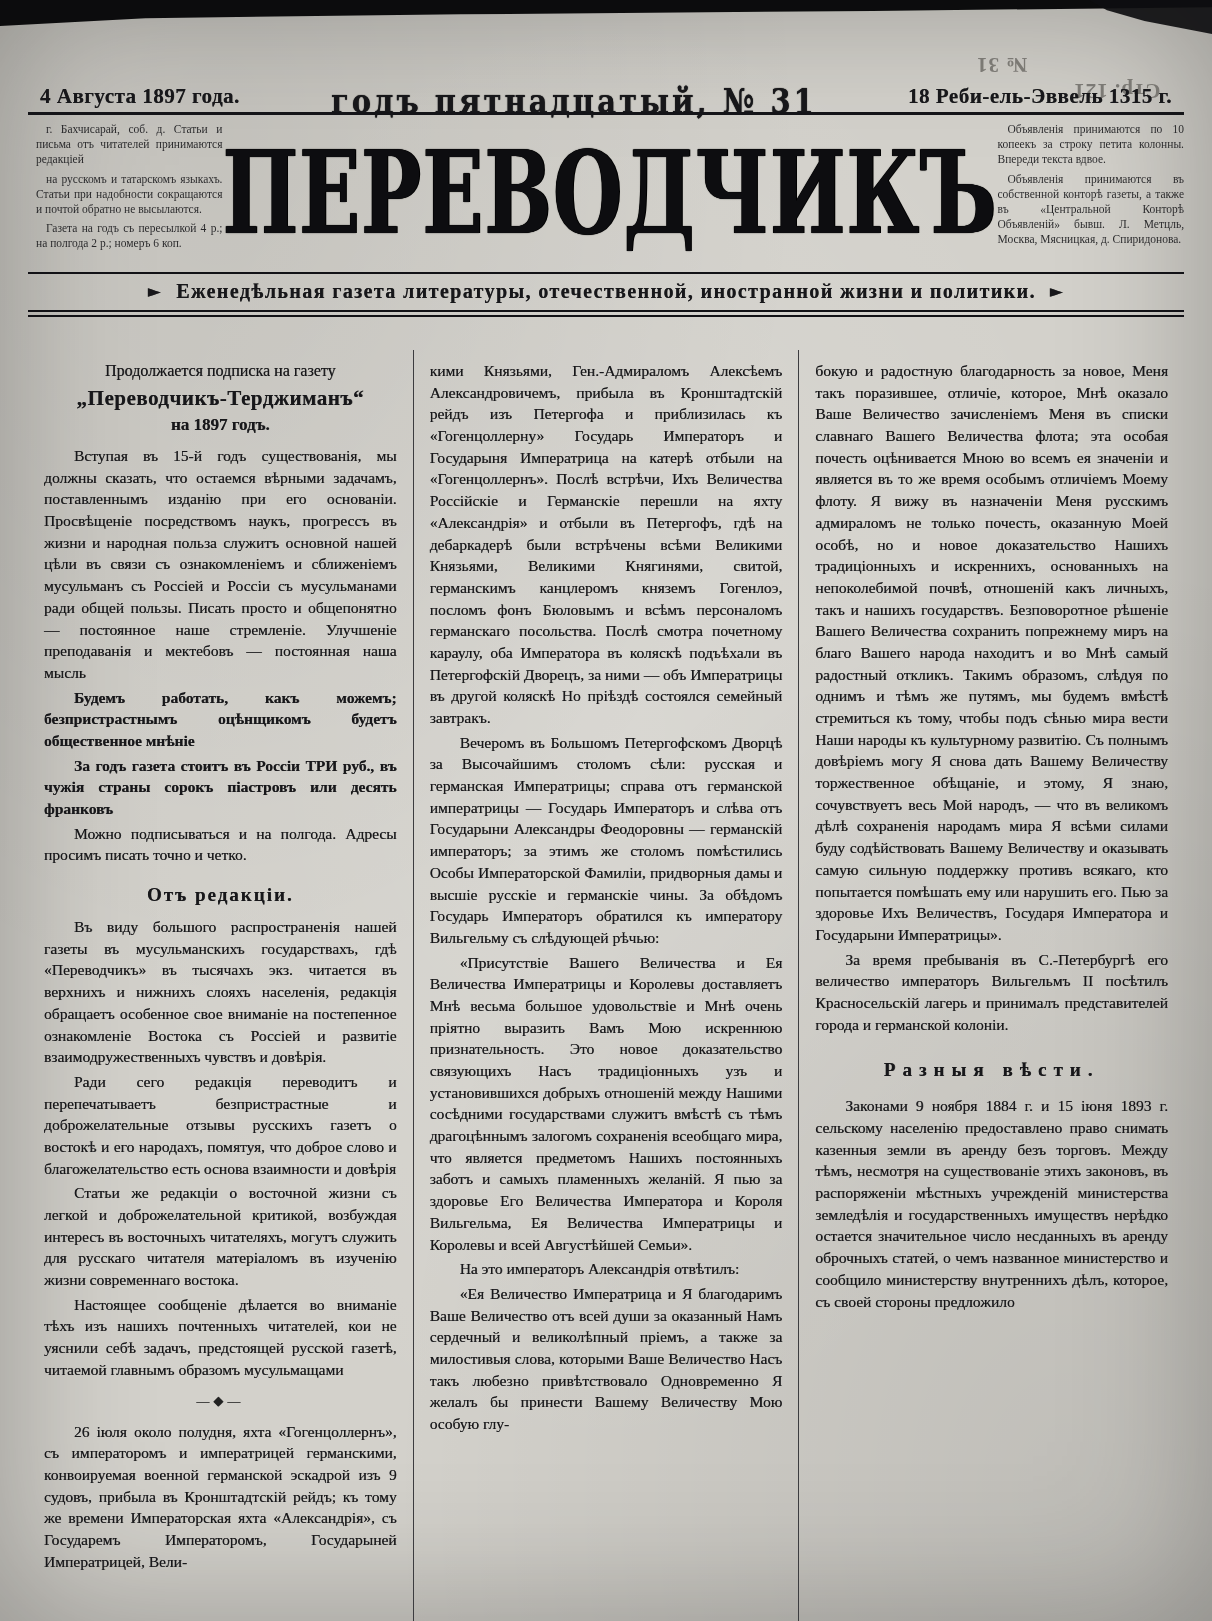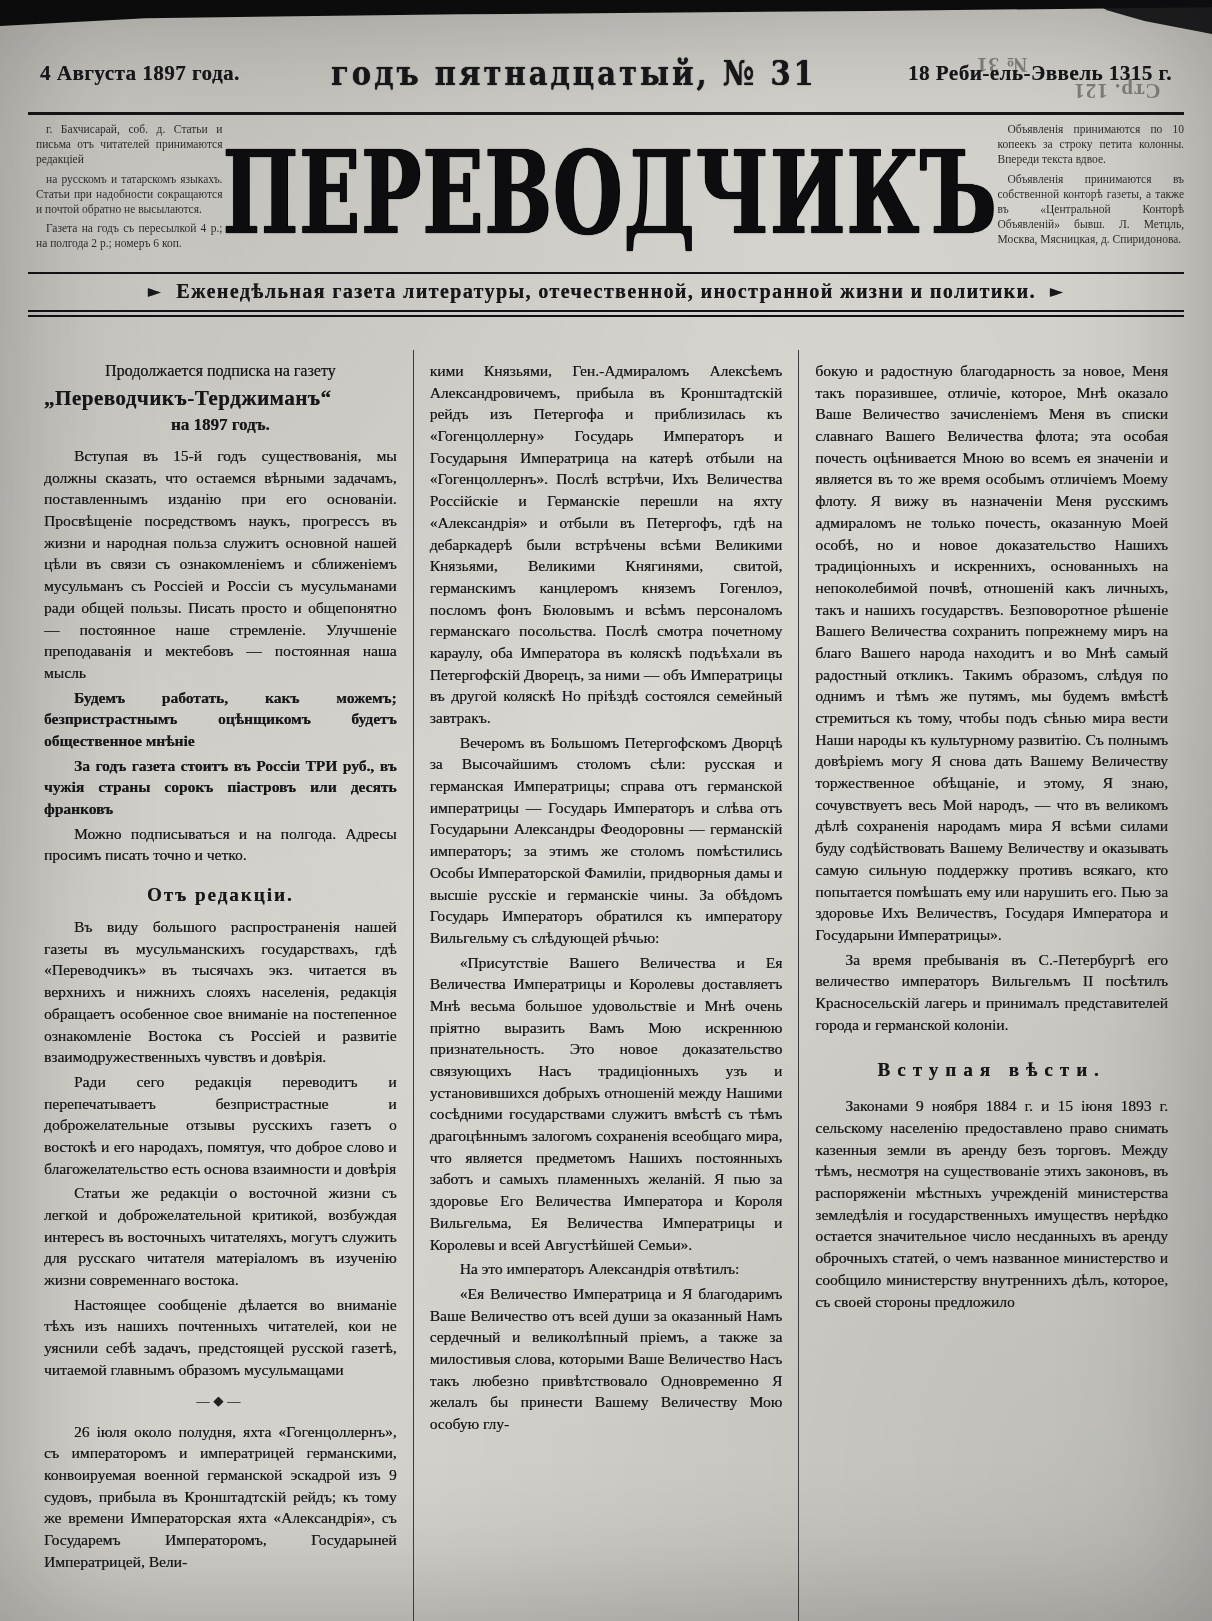--- a/index.html
+++ b/index.html
@@ -17,22 +17,22 @@
   
   .edge-top{position:absolute;top:0;left:0;right:0;height:26px;background:#0c0c0d;
     clip-path:polygon(0 0,100% 0,100% 28%,72% 42%,38% 55%,12% 70%,0 100%);}
   .corner-blob{position:absolute;top:0;right:0;width:150px;height:34px;background:#0e0e10;
     clip-path:polygon(18% 0,100% 0,100% 100%,55% 62%,30% 30%);opacity:.92;}
   .corner-marks{position:absolute;top:52px;right:52px;transform:rotate(180deg);
     color:#6f6d68;font-size:21px;font-weight:bold;letter-spacing:1px;opacity:.85;
     display:flex;gap:46px;align-items:flex-start;}
   .corner-marks .mark2{margin-top:26px;}
   
-  .dateline{position:absolute;top:56px;left:40px;right:40px;display:flex;
-    justify-content:space-between;align-items:center;}
+  .dateline{position:absolute;top:84px;left:40px;right:40px;display:flex;
+    justify-content:space-between;align-items:flex-start;}
   .dl-left,.dl-right{font-size:21px;font-weight:bold;letter-spacing:.5px;
     text-shadow:.3px .3px .6px rgba(0,0,0,.6);}
   .dl-center{display:inline-block;font-family:"DejaVu Serif",serif;font-weight:bold;
     font-size:29px;letter-spacing:3px;transform:scaleY(1.18);
     text-shadow:0 0 1px #000;}
   .rule-under-dateline{position:absolute;top:112px;left:28px;right:28px;height:3px;background:#141418;}
   
   .masthead{position:absolute;top:118px;left:28px;right:28px;height:150px;display:flex;margin-left:8px;}
   .notice{width:252px;font-size:11.5px;line-height:1.32;text-align:justify;
     filter:blur(0.45px);opacity:.9;padding-top:4px;}
@@ -50,21 +50,21 @@
   
   .columns{position:absolute;top:350px;bottom:0;left:28px;right:28px;display:flex;}
   .column{flex:1;padding:10px 16px 13px;overflow:hidden;}
   .column + .column{border-left:1.5px solid #3c3c3f;}
   .column p,.column h2,.column div{
     text-shadow:.3px .3px .55px rgba(10,10,10,.6);}
   .para{font-size:15.5px;line-height:1.4;text-align:justify;text-indent:30px;margin:0 0 3px;}
   .para.flush{text-indent:0;}
   .para.bold{font-weight:bold;}
   .p-center{font-size:16px;text-align:center;margin:2px 0 6px;}
-  .p-title{font-size:21px;font-weight:bold;text-align:left;margin:2px 0 4px;letter-spacing:.5px;}
+  .p-title{font-size:21px;font-weight:bold;text-align:center;margin:2px 0 4px;letter-spacing:.5px;}
   .p-subtitle{font-size:17px;font-weight:bold;text-align:center;margin:0 0 10px;}
   .heading{font-size:19px;font-weight:bold;text-align:center;letter-spacing:2px;margin:18px 0 10px;}
   .heading.spaced{letter-spacing:7px;font-weight:bold;margin:24px 0 14px;}
   .ornament{text-align:center;margin:12px 0;font-size:13px;letter-spacing:4px;color:#222;}
 </style>
 </head>
 <body>
 
 <div class="page">
 
@@ -123,18 +123,18 @@
     <div class="column">
         <p class="para flush">кими Князьями, Ген.-Адмираломъ Алексѣемъ Александровичемъ, прибыла въ Кронштадтскій рейдъ изъ Петергофа и приблизилась къ «Гогенцоллерну» Государь Императоръ и Государыня Императрица на катерѣ отбыли на «Гогенцоллернъ». Послѣ встрѣчи, Ихъ Величества Россійскіе и Германскіе перешли на яхту «Александрія» и отбыли въ Петергофъ, гдѣ на дебаркадерѣ были встрѣчены всѣми Великими Князьями, Великими Княгинями, свитой, германскимъ канцлеромъ княземъ Гогенлоэ, посломъ фонъ Бюловымъ и всѣмъ персоналомъ германскаго посольства. Послѣ смотра почетному караулу, оба Императора въ коляскѣ подъѣхали въ Петергофскій Дворецъ, за ними — объ Императрицы въ другой коляскѣ Но пріѣздѣ состоялся семейный завтракъ.</p>
         <p class="para">Вечеромъ въ Большомъ Петергофскомъ Дворцѣ за Высочайшимъ столомъ сѣли: русская и германская Императрицы; справа отъ германской императрицы — Государь Императоръ и слѣва отъ Государыни Александры Феодоровны — германскій императоръ; за этимъ же столомъ помѣстились Особы Императорской Фамиліи, придворныя дамы и высшіе русскіе и германскіе чины. За обѣдомъ Государь Императоръ обратился къ императору Вильгельму съ слѣдующей рѣчью:</p>
         <p class="para">«Присутствіе Вашего Величества и Ея Величества Императрицы и Королевы доставляетъ Мнѣ весьма большое удовольствіе и Мнѣ очень пріятно выразить Вамъ Мою искреннюю признательность. Это новое доказательство связующихъ Насъ традиціонныхъ узъ и установившихся добрыхъ отношеній между Нашими сосѣдними государствами служитъ вмѣстѣ съ тѣмъ драгоцѣннымъ залогомъ сохраненія всеобщаго мира, что является предметомъ Нашихъ постоянныхъ заботъ и самыхъ пламенныхъ желаній. Я пью за здоровье Его Величества Императора и Короля Вильгельма, Ея Величества Императрицы и Королевы и всей Августѣйшей Семьи».</p>
         <p class="para">На это императоръ Александрія отвѣтилъ:</p>
         <p class="para">«Ея Величество Императрица и Я благодаримъ Ваше Величество отъ всей души за оказанный Намъ сердечный и великолѣпный пріемъ, а также за милостивыя слова, которыми Ваше Величество Насъ такъ любезно привѣтствовало Одновременно Я желалъ бы принести Вашему Величеству Мою особую глу-</p>
       </div>
     <div class="column">
         <p class="para flush">бокую и радостную благодарность за новое, Меня такъ поразившее, отличіе, которое, Мнѣ оказало Ваше Величество зачисленіемъ Меня въ списки славнаго Вашего Величества флота; эта особая почесть оцѣнивается Мною во всемъ ея значеніи и является въ то же время особымъ отличіемъ Моему флоту. Я вижу въ назначеніи Меня русскимъ адмираломъ не только почесть, оказанную Моей особѣ, но и новое доказательство Нашихъ традиціонныхъ и искреннихъ, основанныхъ на непоколебимой почвѣ, отношеній какъ личныхъ, такъ и нашихъ государствъ. Безповоротное рѣшеніе Вашего Величества сохранить попрежнему миръ на благо Вашего народа находитъ и во Мнѣ самый радостный откликъ. Такимъ образомъ, слѣдуя по однимъ и тѣмъ же путямъ, мы будемъ вмѣстѣ стремиться къ тому, чтобы подъ сѣнью мира вести Наши народы къ культурному развитію. Съ полнымъ довѣріемъ могу Я снова дать Вашему Величеству торжественное обѣщаніе, и этому, Я знаю, сочувствуетъ весь Мой народъ, — что въ великомъ дѣлѣ сохраненія народамъ мира Я всѣми силами буду содѣйствовать Вашему Величеству и оказывать самую сильную поддержку противъ всякаго, кто попытается помѣшать ему или нарушить его. Пью за здоровье Ихъ Величествъ, Государя Императора и Государыни Императрицы».</p>
         <p class="para">За время пребыванія въ С.-Петербургѣ его величество императоръ Вильгельмъ II посѣтилъ Красносельскій лагерь и принималъ представителей города и германской колоніи.</p>
-        <h2 class="heading spaced">Вступая вѣсти.</h2>
+        <h2 class="heading spaced">Разныя вѣсти.</h2>
         <p class="para">Законами 9 ноября 1884 г. и 15 іюня 1893 г. сельскому населенію предоставлено право снимать казенныя земли въ аренду безъ торговъ. Между тѣмъ, несмотря на существованіе этихъ законовъ, въ распоряженіи мѣстныхъ учрежденій министерства земледѣлія и государственныхъ имуществъ нерѣдко остается значительное число несданныхъ въ аренду оброчныхъ статей, о чемъ названное министерство и сообщило министерству внутреннихъ дѣлъ, которое, съ своей стороны предложило</p>
       </div>
   </main>
 
 </div>
 
 </body></html>

